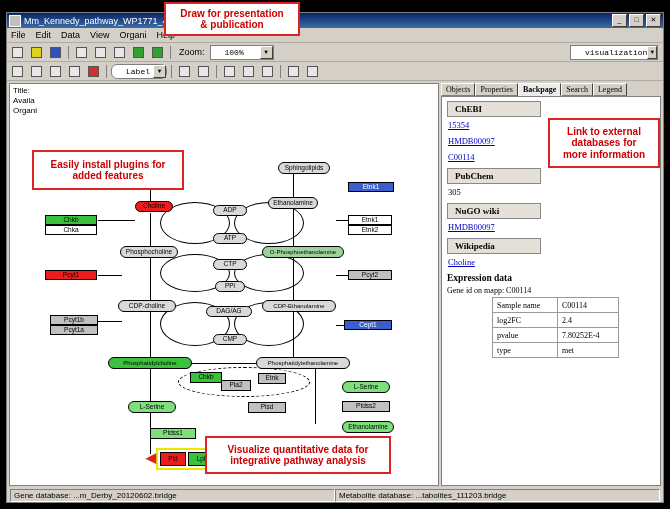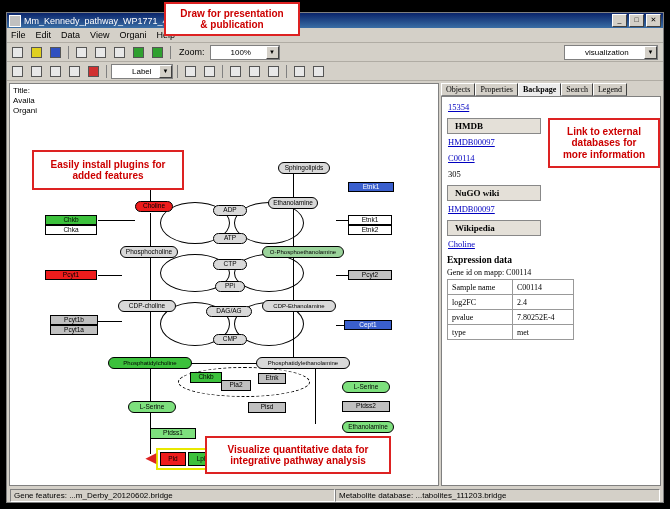--- a/index.html
+++ b/index.html
@@ -46,30 +46,30 @@
   }
   .tbtn .sq{width:9px;height:9px;border:1px solid #555;background:#e8e8e8;}
   .tbtn .sq.red{background:#d03030;}
   .tbtn .sq.grn{background:#30a030;}
   .tbtn .sq.blu{background:#3050c0;}
   .tbtn .sq.yel{background:#e0d020;}
   .sep{width:1px;height:13px;background:#808080;margin:0 2px;}
   .zoomlbl{font-size:9px;margin:0 3px 0 4px;}
   .combo{
     height:13px;background:#fff;border:1px solid #808080;
-    display:flex;align-items:center;font-size:8px;padding-left:20px;
+    display:flex;align-items:center;font-size:8px;padding-left:14px;font-family:Liberation Mono, monospace;
   }
   .combo .arw{
     margin-left:auto;width:11px;height:11px;background:#d4d0c8;
     border:1px solid #fff;border-right-color:#404040;border-bottom-color:#404040;
     display:flex;align-items:center;justify-content:center;font-size:6px;
   }
   .combo.zoom{width:48px;}
   .combo.vis{width:72px;margin-left:auto;margin-right:3px;}
-  .combo.lab{width:40px;}
+  .combo.lab{width:40px;border-radius:6px;}
   
   .bodysplit{flex:1;display:flex;background:#d4d0c8;overflow:hidden;}
   .leftpane{
     width:428px;background:#fff;border:1px solid #808080;margin:2px 1px 2px 2px;
     position:relative;overflow:hidden;
   }
   .infohdr{position:absolute;left:3px;top:2px;font-size:8px;line-height:10px;}
   .canvas{position:absolute;inset:0;}
   
   .rightpane{
@@ -87,21 +87,21 @@
     padding:4px 5px;font-size:8.5px;
   }
   .secbox{
     display:inline-block;background:#e4e0d8;border:1px solid #888;
     padding:2px 7px;font-weight:bold;font-size:9px;margin-bottom:2px;min-width:78px;
   }
   .lnk{color:#0000c0;text-decoration:underline;display:block;margin:1px 0 6px 1px;}
   .plain{display:block;margin:1px 0 6px 1px;}
   .exprhdr{font-weight:bold;font-size:9.5px;margin:4px 0 3px 0;}
   .geneid{font-size:8px;margin-bottom:2px;}
-  table.dt{border-collapse:collapse;font-size:8px;}
+  table.dt{border-collapse:collapse;font-size:8px;margin-left:45px;}
   table.dt td{border:1px solid #999;padding:1px 4px;height:12px;}
   table.dt td.k{width:56px;}
   table.dt td.v{width:52px;}
   
   .statusbar{
     height:14px;background:#d4d0c8;display:flex;align-items:center;
     font-size:8px;padding:0 3px;gap:0;
   }
   .sfield{
     border:1px solid #808080;border-right-color:#fff;border-bottom-color:#fff;
@@ -336,27 +336,28 @@
 
     <div class="rightpane">
       <div class="tabs">
         <div class="tab">Objects</div>
         <div class="tab">Properties</div>
         <div class="tab active">Backpage</div>
         <div class="tab">Search</div>
         <div class="tab">Legend</div>
       </div>
       <div class="rightbody">
+        <div class="secbox">ChEBI</div>
         <a class="lnk" href="#">15354</a>
 
-        <div class="secbox">HMDB</div>
         <a class="lnk" href="#">HMDB00097</a>
 
         <a class="lnk" href="#">C00114</a>
 
+        <div class="secbox">PubChem</div>
         <span class="plain">305</span>
 
         <div class="secbox">NuGO wiki</div>
         <a class="lnk" href="#">HMDB00097</a>
 
         <div class="secbox">Wikipedia</div>
         <a class="lnk" href="#">Choline</a>
 
         <div class="exprhdr">Expression data</div>
         <div class="geneid">Gene id on mapp: C00114</div>
@@ -379,21 +380,21 @@
             <td class="k">type</td>
             <td class="v">met</td>
           </tr>
         </tbody>
           </table>
       </div>
     </div>
   </div>
 
   <div class="statusbar">
-    <div class="sfield grow">Gene features: ...m_Derby_20120602.bridge</div>
+    <div class="sfield grow">Gene database: ...m_Derby_20120602.bridge</div>
     <div class="sfield grow">Metabolite database: ...tabolites_111203.bridge</div>
   </div>
 </div>
 
 <div class="callout" style="left:164px;top:2px;width:136px;height:34px;white-space:pre-line;">Draw for presentation
 &amp; publication</div>
 
 <div class="callout" style="left:548px;top:118px;width:112px;height:50px;white-space:pre-line;">Link  to external
 databases  for
 more information</div>

